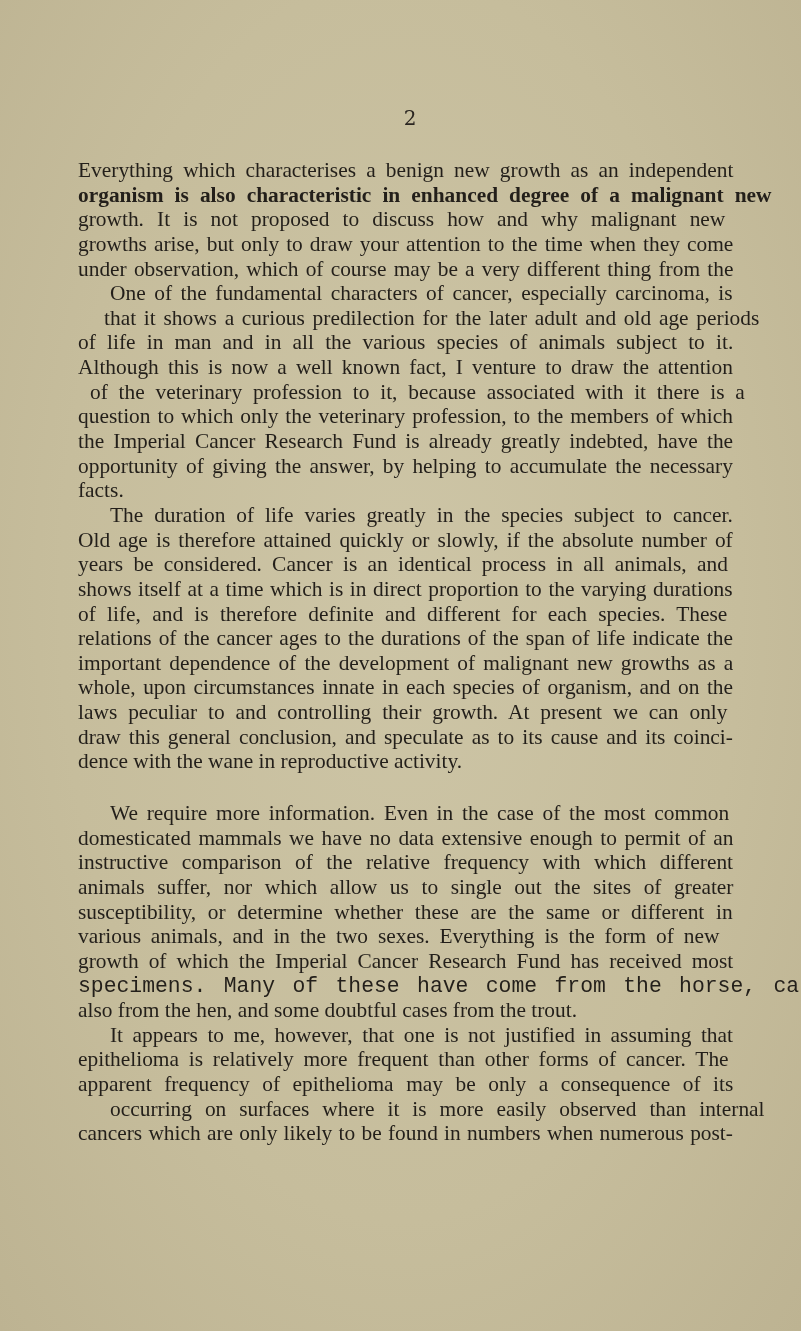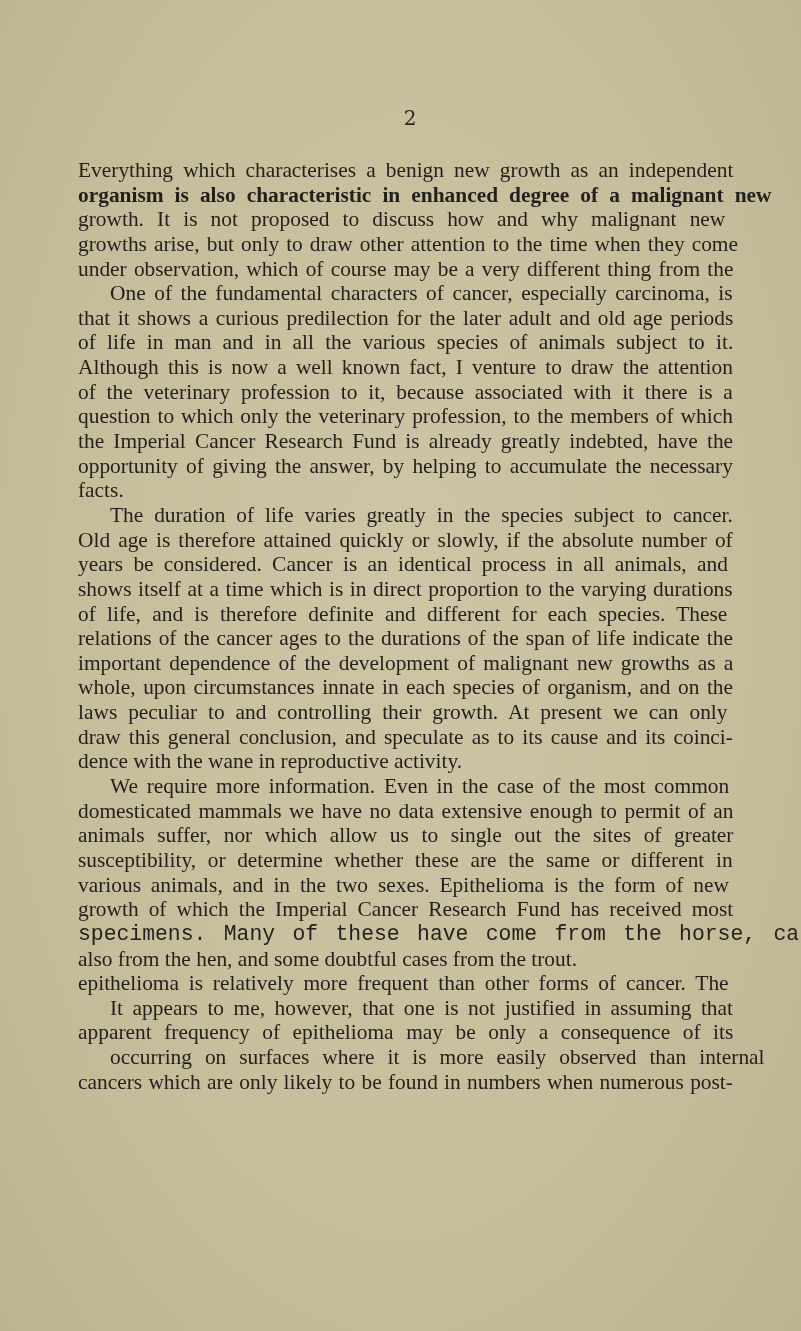--- a/index.html
+++ b/index.html
@@ -33,49 +33,50 @@
   </style>
 </head>
 <body>
 
 <div class="page">
   <div class="page-number">2</div>
   <div class="body-text" id="body-text">
       <span class="line" style="white-space: nowrap; display: block; text-align-last: left; word-spacing: 4.77778px;">Everything which characterises a benign new growth as an independent</span>
       <span class="line" style="white-space: nowrap; display: block; text-align-last: left; word-spacing: 5.7px; font-weight: bold;">organism is also characteristic in enhanced degree of a malignant new</span>
       <span class="line" style="white-space: nowrap; display: block; text-align-last: left; word-spacing: 7.75px;">growth.  It is not proposed to discuss how and why malignant new</span>
-      <span class="line" style="white-space: nowrap; display: block; text-align-last: left; word-spacing: 1.69231px;">growths arise, but only to draw other attention to the time when they come</span>
+      <span class="line" style="white-space: nowrap; display: block; text-align-last: left; word-spacing: 1.69231px;">growths arise, but only to draw your attention to the time when they come</span>
       <span class="line" style="white-space: nowrap; display: block; text-align-last: left; word-spacing: 1.83333px;">under observation, which of course may be a very different thing from the</span>
       <span class="line indent" style="white-space: nowrap; display: block; text-align-last: left; word-spacing: 3.22222px;">One of the fundamental characters of cancer, especially carcinoma, is</span>
-      <span class="line" style="white-space: nowrap; display: block; text-align-last: left; word-spacing: 2.38462px;">that it shows a curious predilection for the later adult and old age periods</span>
+      <span class="line" style="white-space: nowrap; display: block; text-align-last: left; word-spacing: 2.38462px; margin-left: 26px;">that it shows a curious predilection for the later adult and old age periods</span>
       <span class="line" style="white-space: nowrap; display: block; text-align-last: left; word-spacing: 5.85714px;">of life in man and in all the various species of animals subject to it.</span>
       <span class="line" style="white-space: nowrap; display: block; text-align-last: left; word-spacing: 3.76923px;">Although this is now a well known fact, I venture to draw the attention</span>
-      <span class="line" style="white-space: nowrap; display: block; text-align-last: left; word-spacing: 5.41667px;">of the veterinary profession to it, because associated with it there is a</span>
+      <span class="line" style="white-space: nowrap; display: block; text-align-last: left; word-spacing: 5.41667px; margin-left: 12px;">of the veterinary profession to it, because associated with it there is a</span>
       <span class="line" style="white-space: nowrap; display: block; text-align-last: left; word-spacing: 1.63636px;">question to which only the veterinary profession, to the members of which</span>
       <span class="line" style="white-space: nowrap; display: block; text-align-last: left; word-spacing: 3.8px;">the Imperial Cancer Research Fund is already greatly indebted, have the</span>
       <span class="line" style="white-space: nowrap; display: block; text-align-last: left; word-spacing: 2.9px;">opportunity of giving the answer, by helping to accumulate the necessary</span>
       <span class="line last">facts.</span>
       <span class="line indent" style="white-space: nowrap; display: block; text-align-last: left; word-spacing: 5.54545px;">The duration of life varies greatly in the species subject to cancer.</span>
       <span class="line" style="white-space: nowrap; display: block; text-align-last: left; word-spacing: 2.75px;">Old age is therefore attained quickly or slowly, if the absolute number of</span>
       <span class="line" style="white-space: nowrap; display: block; text-align-last: left; word-spacing: 4.91667px;">years be considered.  Cancer is an identical process in all animals, and</span>
       <span class="line" style="white-space: nowrap; display: block; text-align-last: left; word-spacing: 1.23077px;">shows itself at a time which is in direct proportion to the varying durations</span>
       <span class="line" style="white-space: nowrap; display: block; text-align-last: left; word-spacing: 5.91667px;">of life, and is therefore definite and different for each species.  These</span>
       <span class="line" style="white-space: nowrap; display: block; text-align-last: left; word-spacing: 1.64286px;">relations of the cancer ages to the durations of the span of life indicate the</span>
       <span class="line" style="white-space: nowrap; display: block; text-align-last: left; word-spacing: 2.8px;">important dependence of the development of malignant new growths as a</span>
       <span class="line" style="white-space: nowrap; display: block; text-align-last: left; word-spacing: 2.18182px;">whole, upon circumstances innate in each species of organism, and on the</span>
       <span class="line" style="white-space: nowrap; display: block; text-align-last: left; word-spacing: 5.58333px;">laws peculiar to and controlling their growth.  At present we can only</span>
       <span class="line" style="white-space: nowrap; display: block; text-align-last: left; word-spacing: 2.75px;">draw this general conclusion, and speculate as to its cause and its coinci-</span>
       <span class="line last">dence with the wane in reproductive activity.</span>
-      <span class="line indent" style="white-space: nowrap; display: block; text-align-last: left; word-spacing: 3.41667px;">We require more information.  Even in the case of the most common</span>
+      <span class="line indent" style="white-space: nowrap; display: block; text-align-last: left; word-spacing: 3.41667px; margin-top: 27px;">We require more information.  Even in the case of the most common</span>
       <span class="line" style="white-space: nowrap; display: block; text-align-last: left; word-spacing: 2.18182px;">domesticated mammals we have no data extensive enough to permit of an</span>
+      <span class="line" style="white-space: nowrap; display: block; text-align-last: left; word-spacing: 8.125px;">instructive comparison of the relative frequency with which different</span>
       <span class="line" style="white-space: nowrap; display: block; text-align-last: left; word-spacing: 7.25px;">animals suffer, nor which allow us to single out the sites of greater</span>
       <span class="line" style="white-space: nowrap; display: block; text-align-last: left; word-spacing: 6.3px;">susceptibility, or determine whether these are the same or different in</span>
-      <span class="line" style="white-space: nowrap; display: block; text-align-last: left; word-spacing: 4.53846px;">various animals, and in the two sexes.  Epithelioma is the form of new</span>
+      <span class="line" style="white-space: nowrap; display: block; text-align-last: left; word-spacing: 4.53846px;">various animals, and in the two sexes.  Everything is the form of new</span>
       <span class="line" style="white-space: nowrap; display: block; text-align-last: left; word-spacing: 4.7px;">growth of which the Imperial Cancer Research Fund has received most</span>
       <span class="line" style="white-space: nowrap; display: block; text-align-last: left; word-spacing: 4.53846px; font-family: Liberation Mono, monospace;">specimens.  Many of these have come from the horse, cattle, dog, cat ;</span>
       <span class="line last">also from the hen, and some doubtful cases from the trout.</span>
+      <span class="line indent" style="white-space: nowrap; display: block; text-align-last: left; word-spacing: 4.16667px;">It appears to me, however, that one is not justified in assuming that</span>
       <span class="line" style="white-space: nowrap; display: block; text-align-last: left; word-spacing: 4.45455px;">epithelioma is relatively more frequent than other forms of cancer.  The</span>
-      <span class="line indent" style="white-space: nowrap; display: block; text-align-last: left; word-spacing: 4.16667px;">It appears to me, however, that one is not justified in assuming that</span>
       <span class="line" style="white-space: nowrap; display: block; text-align-last: left; word-spacing: 7.2px;">apparent frequency of epithelioma may be only a consequence of its</span>
       <span class="line" style="white-space: nowrap; display: block; text-align-last: left; word-spacing: 7.6px; margin-left: 32px;">occurring on surfaces where it is more easily observed than internal</span>
       <span class="line" style="white-space: nowrap; display: block; text-align-last: left; word-spacing: 0.916667px;">cancers which are only likely to be found in numbers when numerous post-</span>
     </div>
 </div>
 
 </body></html>

